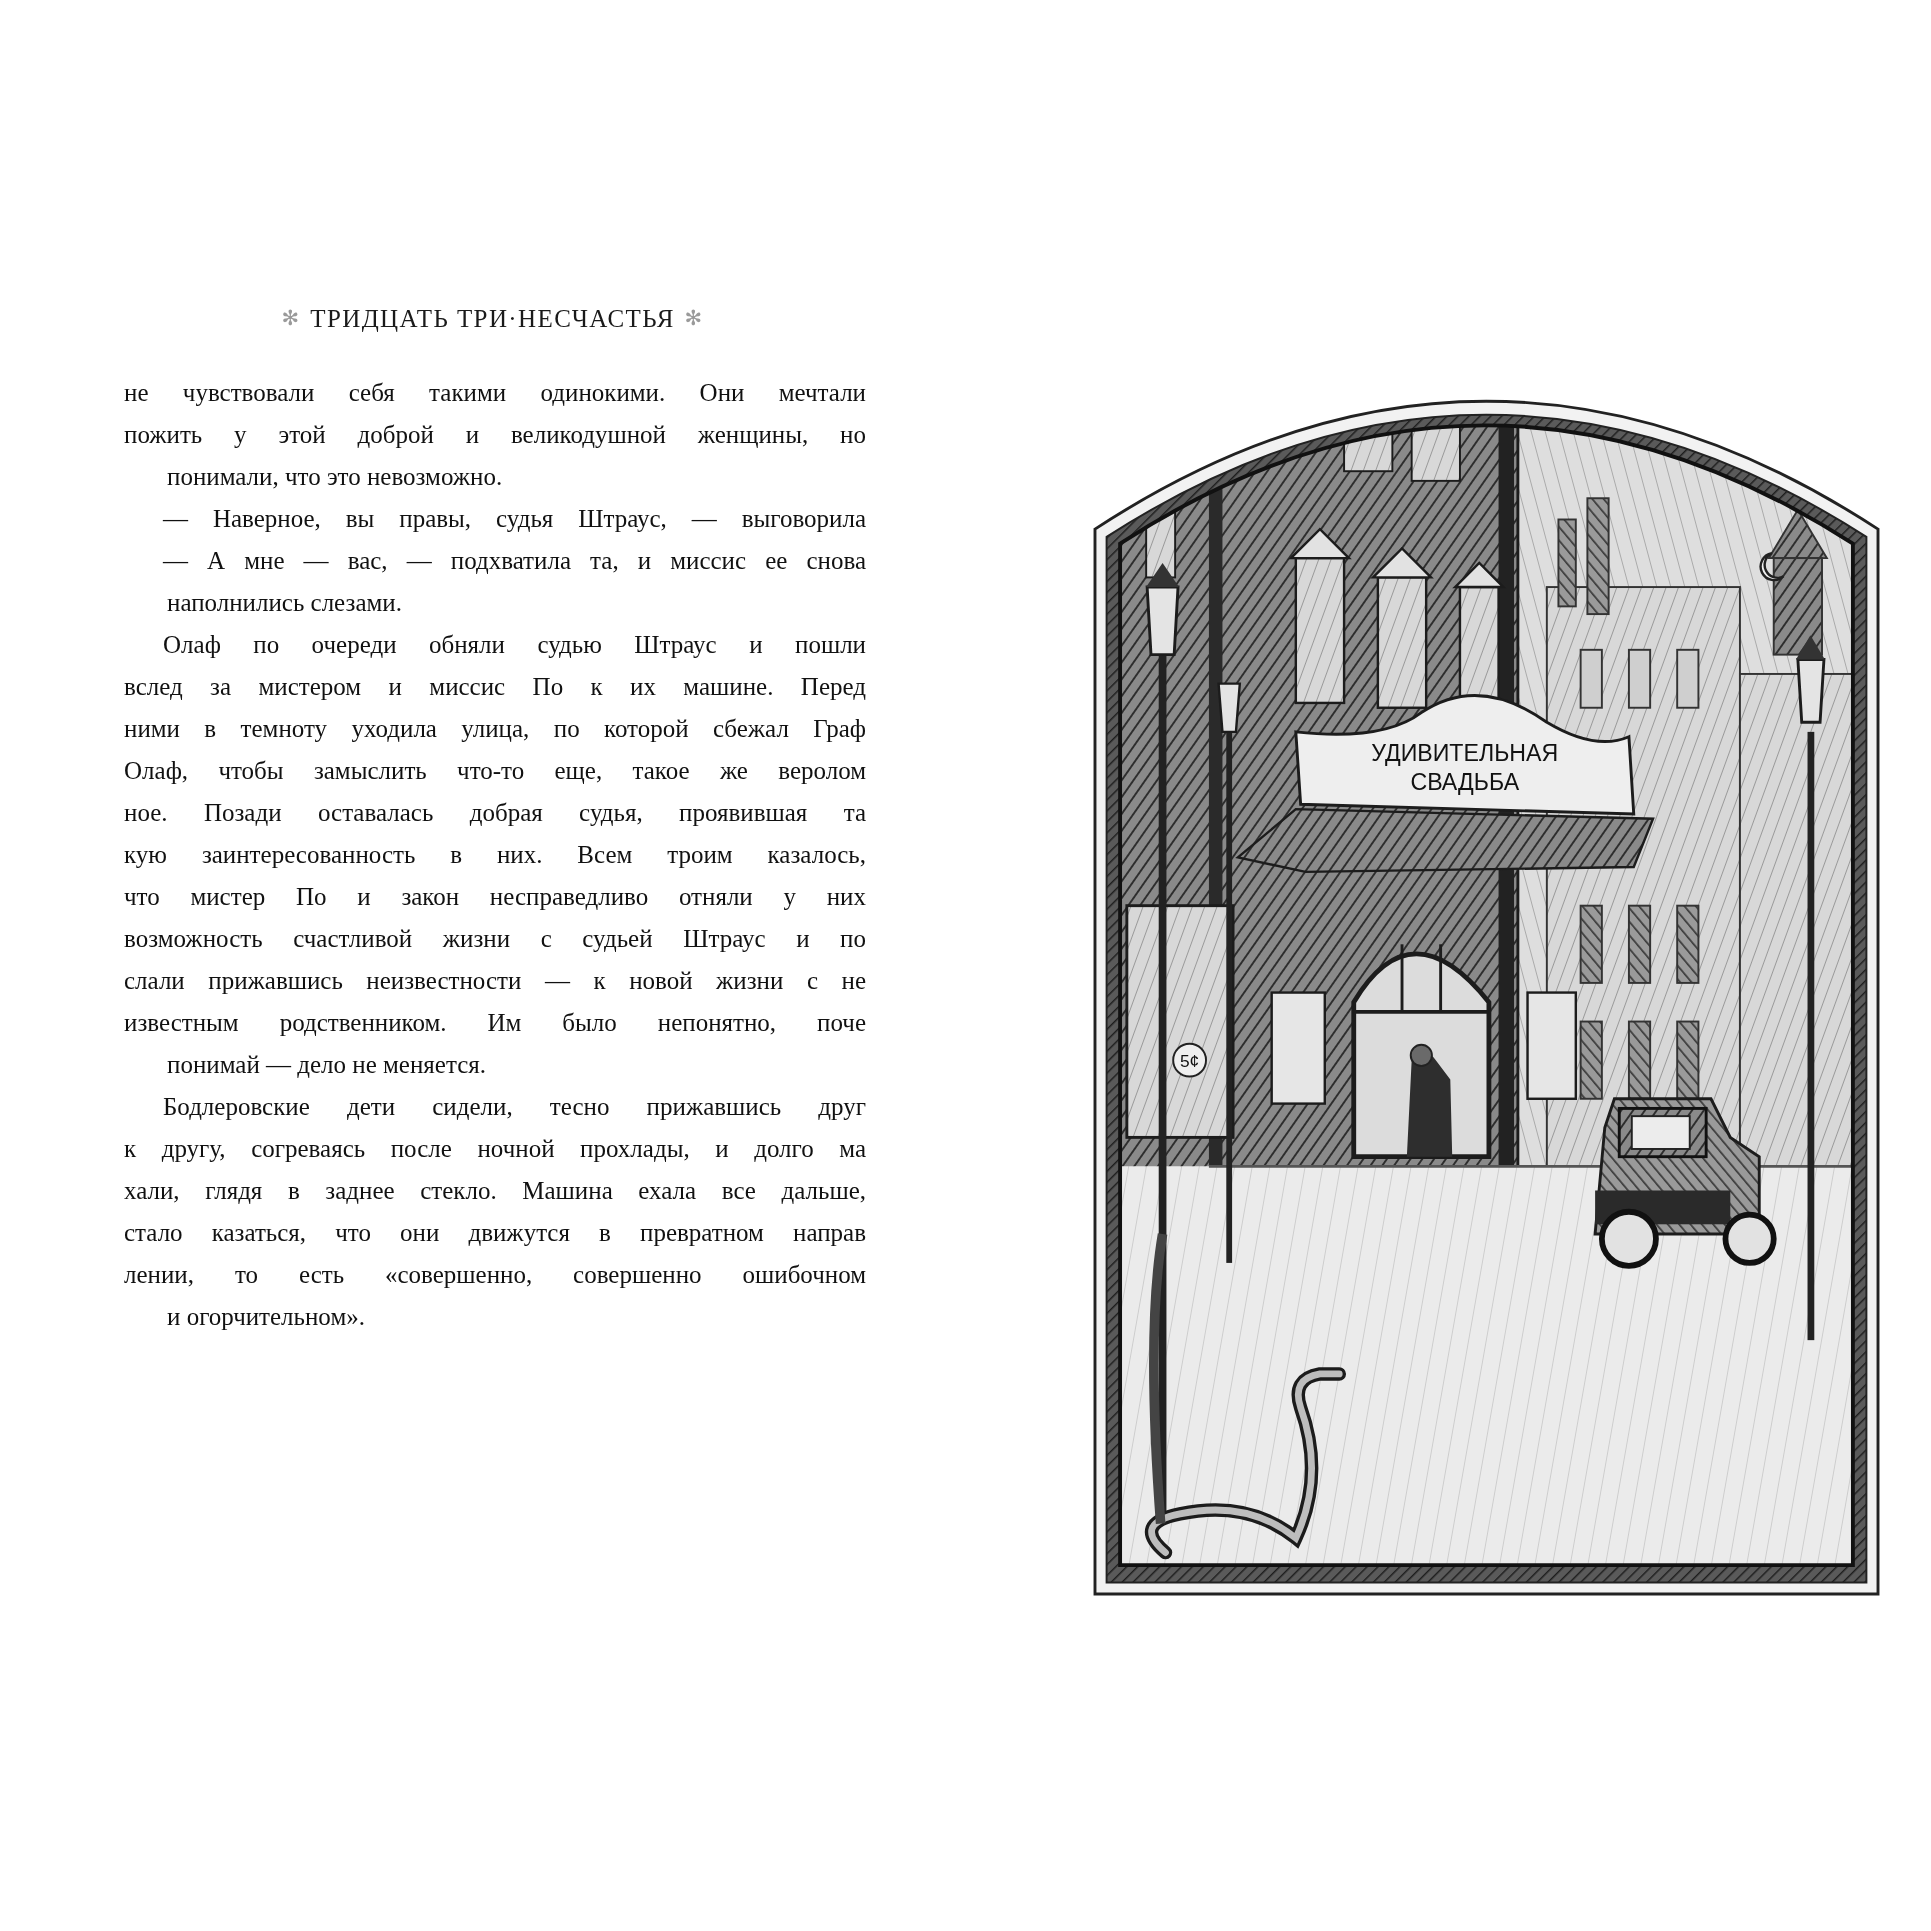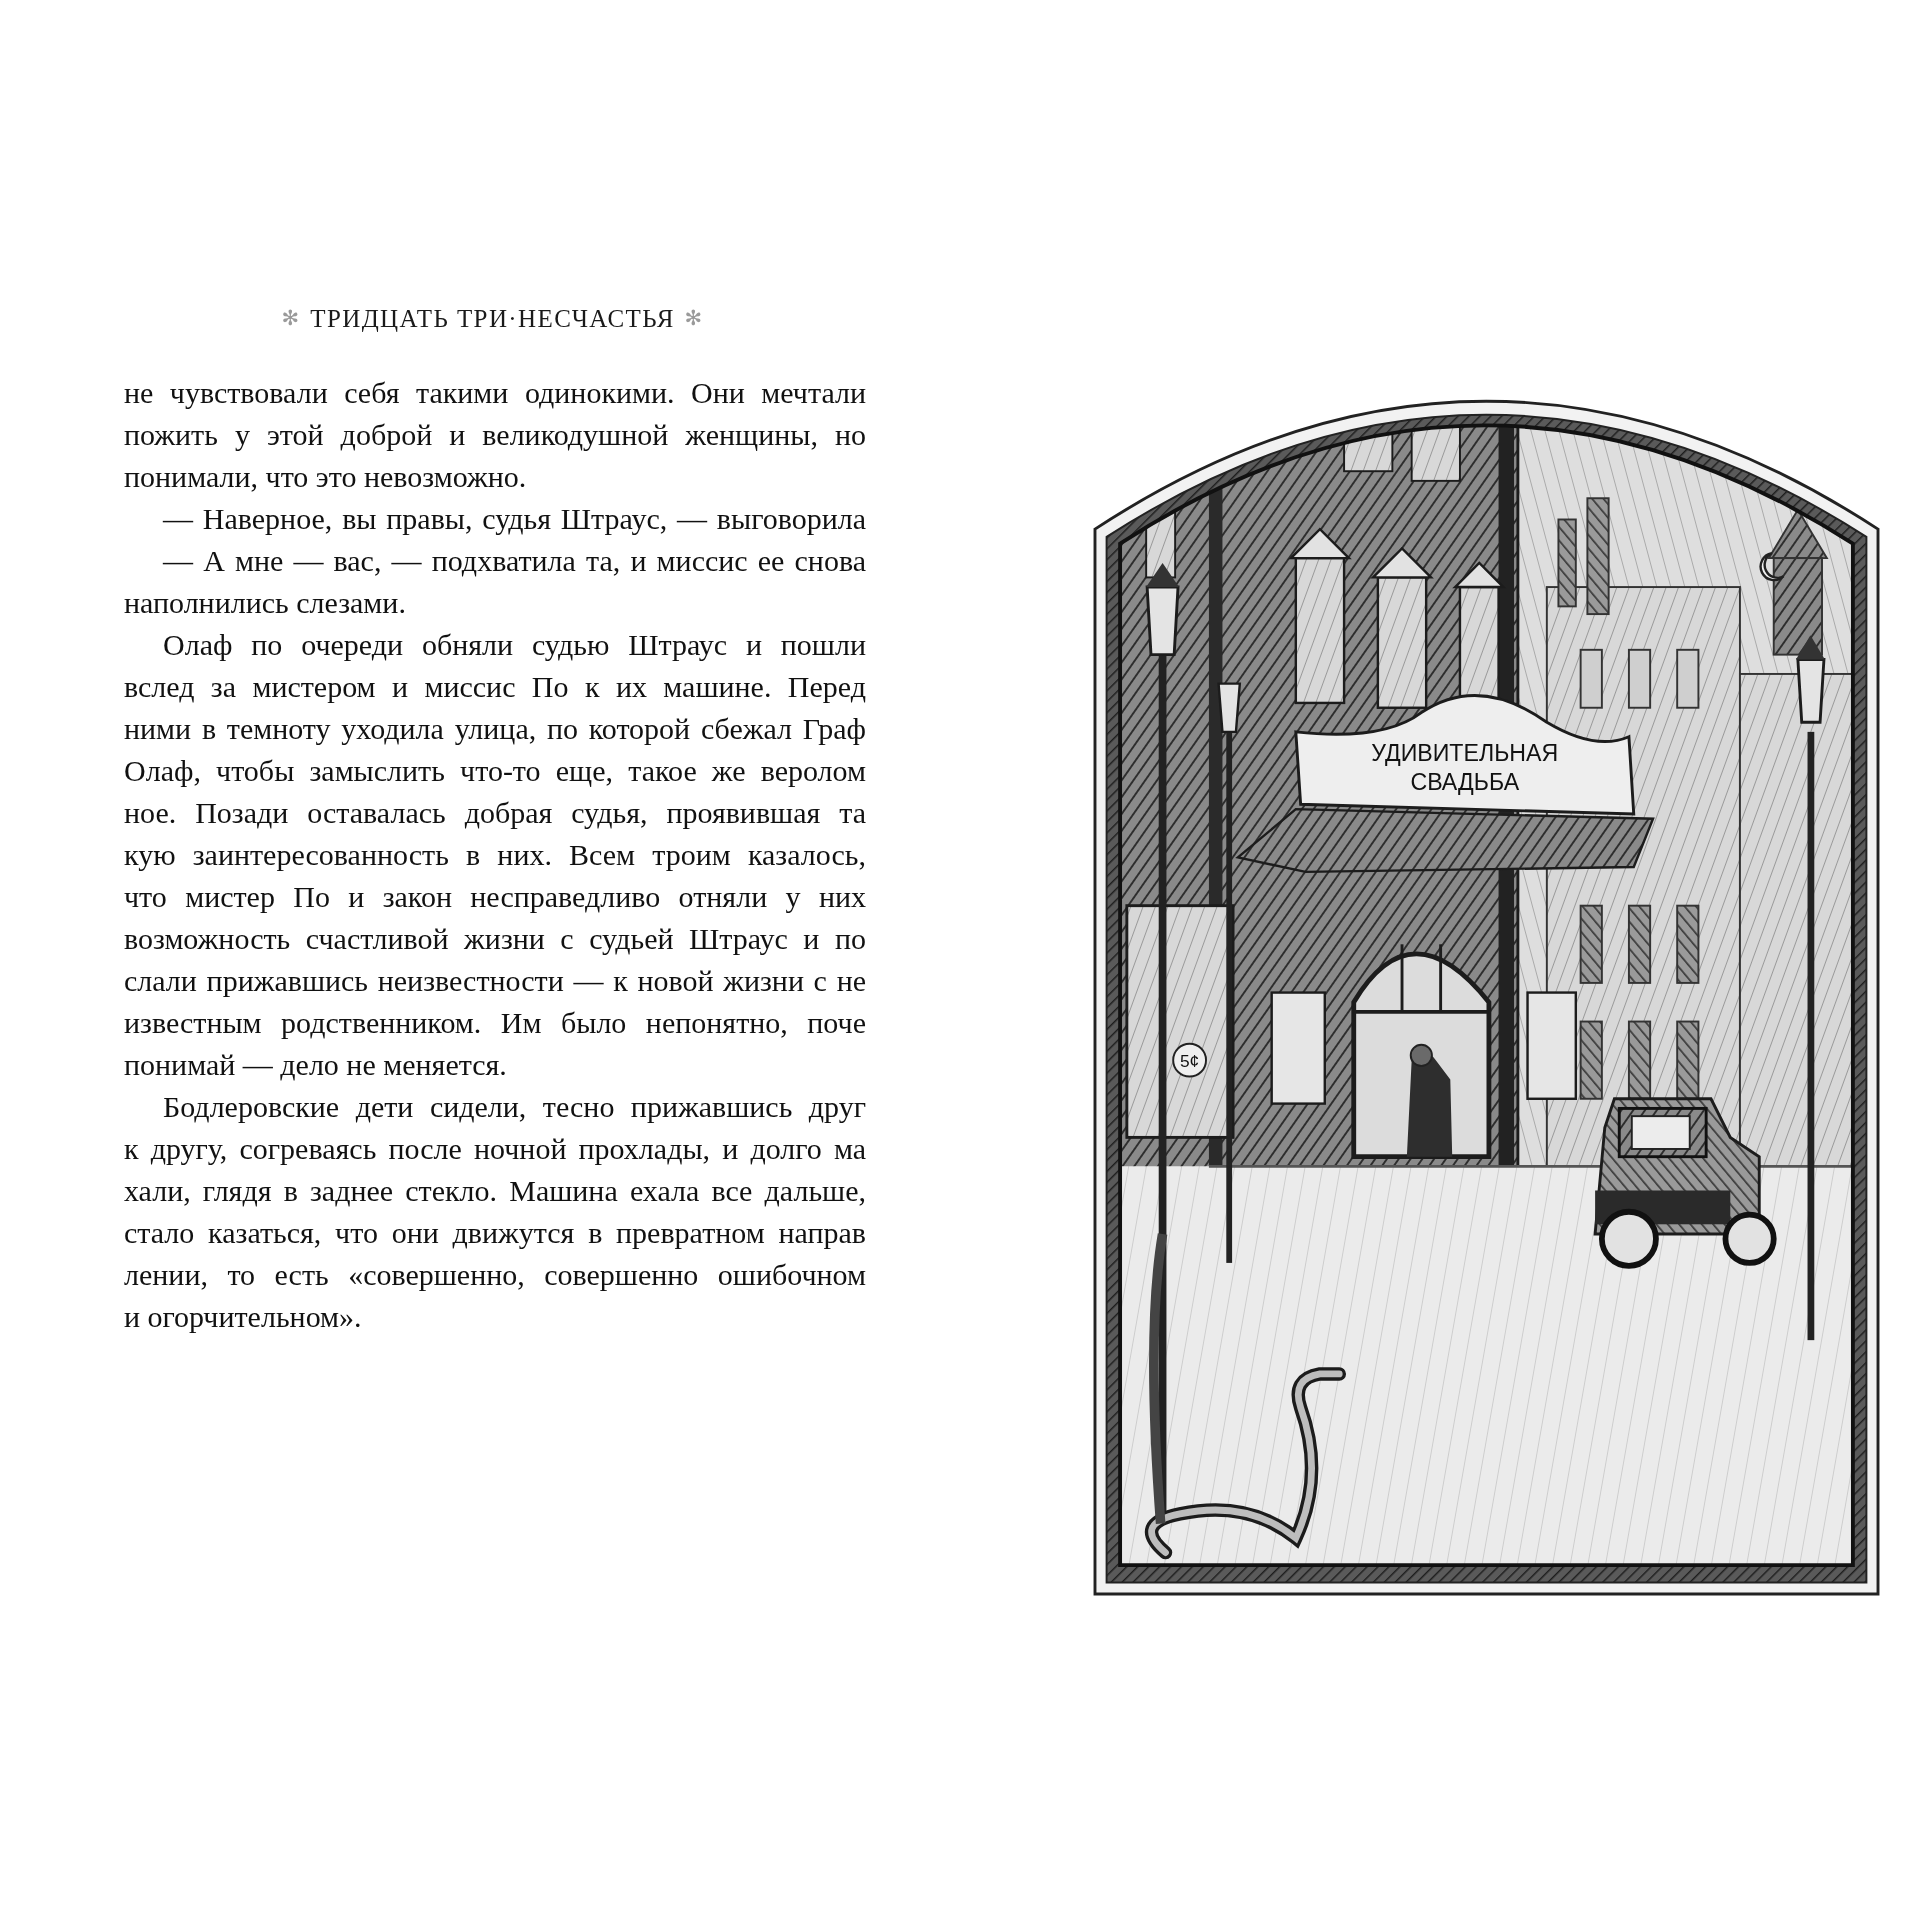--- a/index.html
+++ b/index.html
@@ -10,26 +10,26 @@
       position: absolute; top: 299px; left: 280px; width: 425px; height: 39px;
       display: flex; align-items: center; justify-content: center; gap: 9.7px;
       font-size: 25px; letter-spacing: 1.4px; color: #1a1a1a;
     }
     .running-head .orn { color: #9a9a9a; font-size: 21px; }
 
     .text-block {
       position: absolute; left: 124px; top: 372px; width: 742px;
     }
     .line {
-      display: block; height: 42px; line-height: 42px; font-size: 30px;
+      display: block; height: 42px; line-height: 42px; font-size: 25px;
       white-space: nowrap; text-align: justify; text-align-last: justify;
       word-spacing: 0px;
     }
     .line.indent { padding-left: 39px; }
-    .line.last { text-align-last: left; }
+    .line.last { text-align-last: left; margin-left: 43px; }
 
     .illustration {
       position: absolute; left: 1057px; top: 365px; width: 787px; height: 1231px; padding-left: 36px;
     }
     .illustration svg { width: 100%; height: 100%; display: block; }
   </style>
 </head>
 <body>
 
 <div class="running-head">

